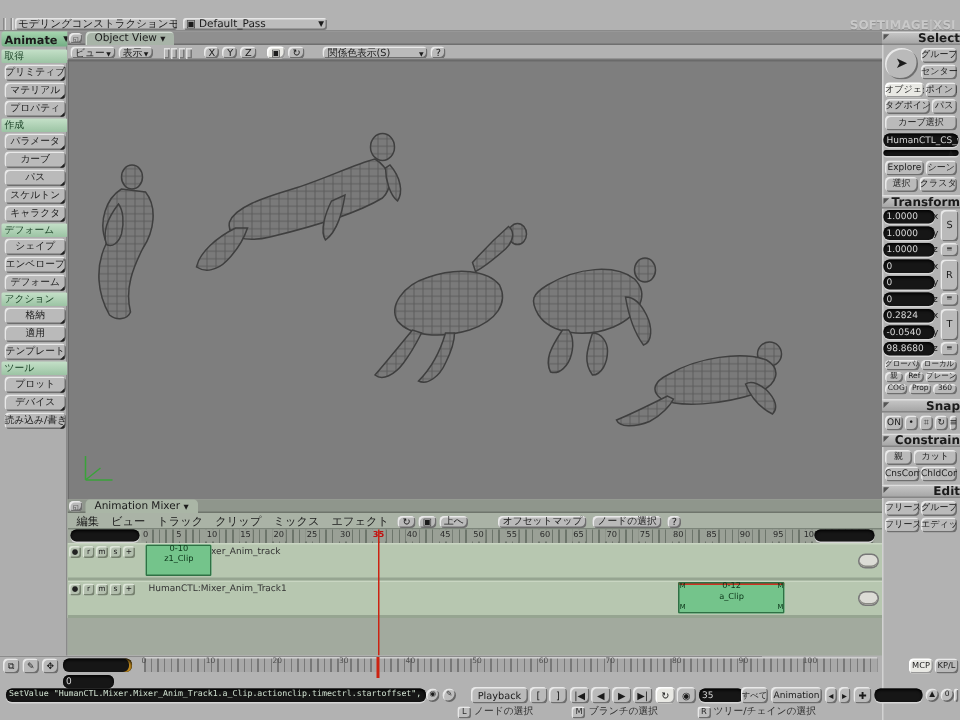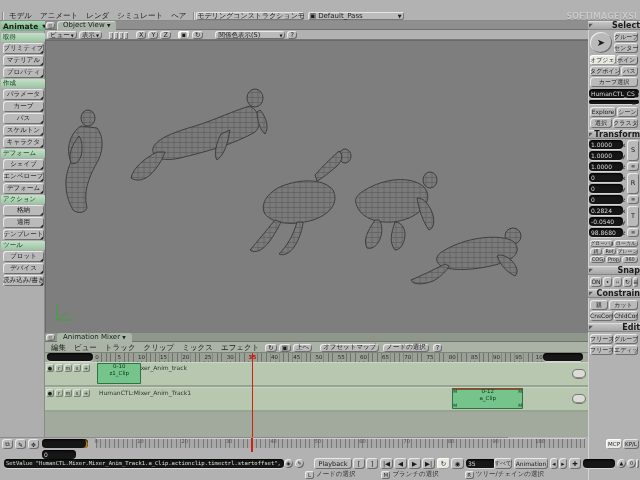--- a/index.html
+++ b/index.html
@@ -89,27 +89,20 @@
       background:#bdbdbd;box-shadow:inset 1px 1px 0 #e8e8e8,inset -1px -1px 0 #666;}
 </style>
 </head>
 <body>
 
 <div id="app">
 
 
   <div id="menubar" class="abs lft">
     <span class="vsep"></span>
-    <span id="module-items" class="lft">
-        <span class="menu-item">モデル</span>
-        <span class="menu-item">アニメート</span>
-        <span class="menu-item">レンダ</span>
-        <span class="menu-item">シミュレート</span>
-        <span class="menu-item">ヘア</span>
-      </span>
     <span class="vsep"></span>
     <span class="dd" style="width:104px;">
       <span>モデリングコンストラクションモード</span>
     </span>
     <span class="dd" style="width:92px;margin-left:4px;">
       <span style="margin-right:2px;">▣</span>
       <span>Default_Pass</span>
         <span class="arr">▼</span>
     </span>
   </div>
@@ -326,21 +319,21 @@
           <span class="menu-item">編集</span>
           <span class="menu-item">ビュー</span>
           <span class="menu-item">トラック</span>
           <span class="menu-item">クリップ</span>
           <span class="menu-item">ミックス</span>
           <span class="menu-item">エフェクト</span>
         </span>
       <span class="tb-btn bevel">↻</span>
       <span class="tb-btn bevel">▣</span>
       <span class="tb-btn bevel">上へ</span>
-      <span class="tb-btn bevel" style="margin-left:8px;">オフセットマップ</span>
+      <span class="tb-btn bevel" style="margin-left:20px;">オフセットマップ</span>
       <span class="tb-btn bevel" style="margin-left:4px;">ノードの選択</span>
       <span class="tb-btn bevel" style="margin-left:4px;">?</span>
     </div>
     <div class="abs dark" style="left:2px;top:20px;width:46px;height:8px;"></div>
     <div id="mx-ruler">
         <span class="rlabel" style="left: 0px;">0</span>
         <span class="rlabel" style="left: 22.2px;">5</span>
         <span class="rlabel" style="left: 44.4px;">10</span>
         <span class="rlabel" style="left: 66.6px;">15</span>
         <span class="rlabel" style="left: 88.8px;">20</span>

